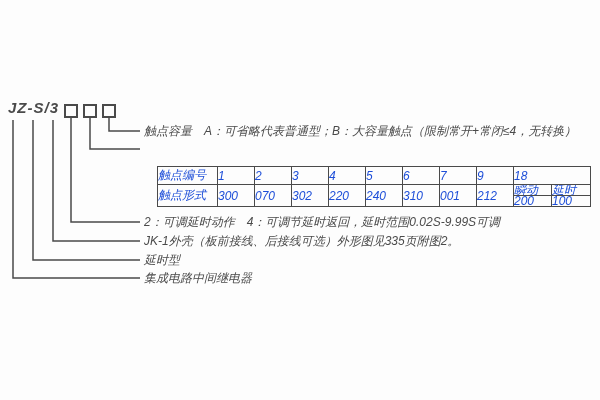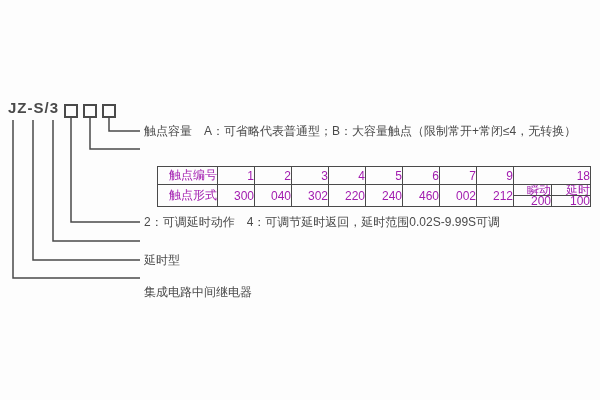--- a/index.html
+++ b/index.html
@@ -5,20 +5,21 @@
   html, body { margin:0; padding:0; }
   body {
     width:600px; height:400px;
     background:#fdfdfd;
     font-family:"Liberation Sans","DejaVu Sans",sans-serif;
     overflow:hidden;
   }
   .canvas {
     position:relative; width:600px; height:400px;
     color:#4a4a4a;
+    font-style:italic;
   }
   .model-code {
     position:absolute; left:8px; top:99px;
     font-size:15px; font-weight:bold; letter-spacing:1px;
     white-space:nowrap;
   }
   .model-boxes {
     position:absolute; left:64px; top:104px;
     display:flex; gap:5px;
   }
@@ -33,30 +34,30 @@
     position:absolute; left:144px;
     font-size:12px; line-height:13px;
     white-space:nowrap;
     transform:translateY(-50%);
   }
   .co-capacity    { top:131px; }
   .co-numform     { top:149px; }
   .co-delayaction { top:222px; }
   .co-enclosure   { top:241px; }
   .co-delaytype   { top:260px; }
-  .co-product     { top:292px; }
+  .co-product     { top:278px; }
   table.spec-table {
     position:absolute; left:157px; top:166px;
     border-collapse:collapse; table-layout:fixed;
     width:433px;
   }
   table.spec-table td {
     border:1.5px solid #4a4a4a;
-    text-align:right; vertical-align:middle;
-    padding:0; font-size:12px; color:#a21caf;
+    text-align:left; vertical-align:middle;
+    padding:0; font-size:12px; color:#1d4ed8;
     overflow:hidden;
   }
   tr.r1 { height:17px; }
   tr.r2 { height:11px; }
   tr.r3 { height:11px; }
   td.small { font-size:9px; line-height:10px; }
 </style>
 </head>
 <body>
 
@@ -74,20 +75,21 @@
     <polyline points="13,120 13,278 140,278"></polyline>
     <polyline points="33,120 33,260 140,260"></polyline>
     <polyline points="53,120 53,241 140,241"></polyline>
     <polyline points="71,118 71,222 140,222"></polyline>
     <polyline points="90,118 90,149 140,149"></polyline>
     <polyline points="109,118 109,131 140,131"></polyline>
   </svg>
 
   <div class="callout co-capacity">触点容量　A：可省略代表普通型；B：大容量触点（限制常开+常闭≤4，无转换）</div>
   <div class="callout co-delayaction">2：可调延时动作　4：可调节延时返回，延时范围0.02S-9.99S可调</div>
+  <div class="callout co-enclosure">JK-1外壳（板前接线、后接线可选）外形图见335页附图2。</div>
   <div class="callout co-delaytype">延时型</div>
   <div class="callout co-product">集成电路中间继电器</div>
 
   <table class="spec-table">
     <colgroup>
       <col style="width:60px">
       <col style="width:37px">
         <col style="width:37px">
         <col style="width:37px">
         <col style="width:37px">
@@ -107,26 +109,26 @@
       <td>4</td>
       <td>5</td>
       <td>6</td>
       <td>7</td>
       <td>9</td>
       <td colspan="2">18</td>
     </tr>
     <tr class="r2">
       <td rowspan="2">触点形式</td>
       <td rowspan="2">300</td>
-      <td rowspan="2">040</td>
+      <td rowspan="2">070</td>
       <td rowspan="2">302</td>
       <td rowspan="2">220</td>
       <td rowspan="2">240</td>
-      <td rowspan="2">460</td>
-      <td rowspan="2">002</td>
+      <td rowspan="2">310</td>
+      <td rowspan="2">001</td>
       <td rowspan="2">212</td>
       <td class="small">瞬动</td>
       <td class="small">延时</td>
     </tr>
     <tr class="r3">
       <td class="small">200</td>
       <td class="small">100</td>
     </tr>
   </tbody>
     </table>

